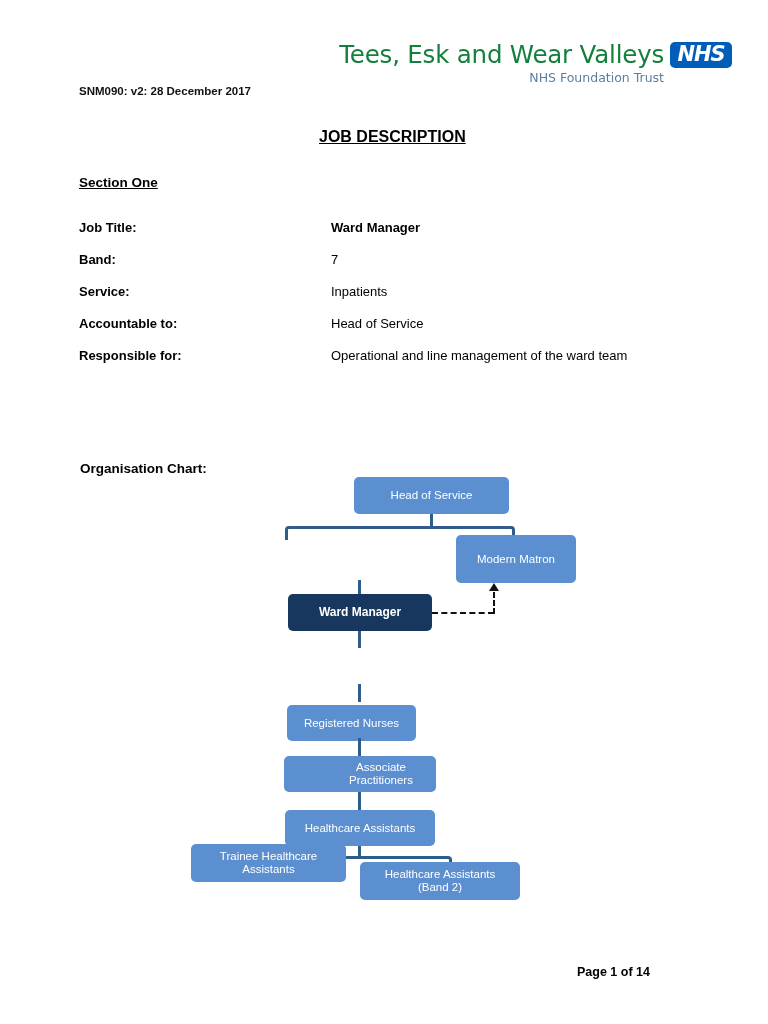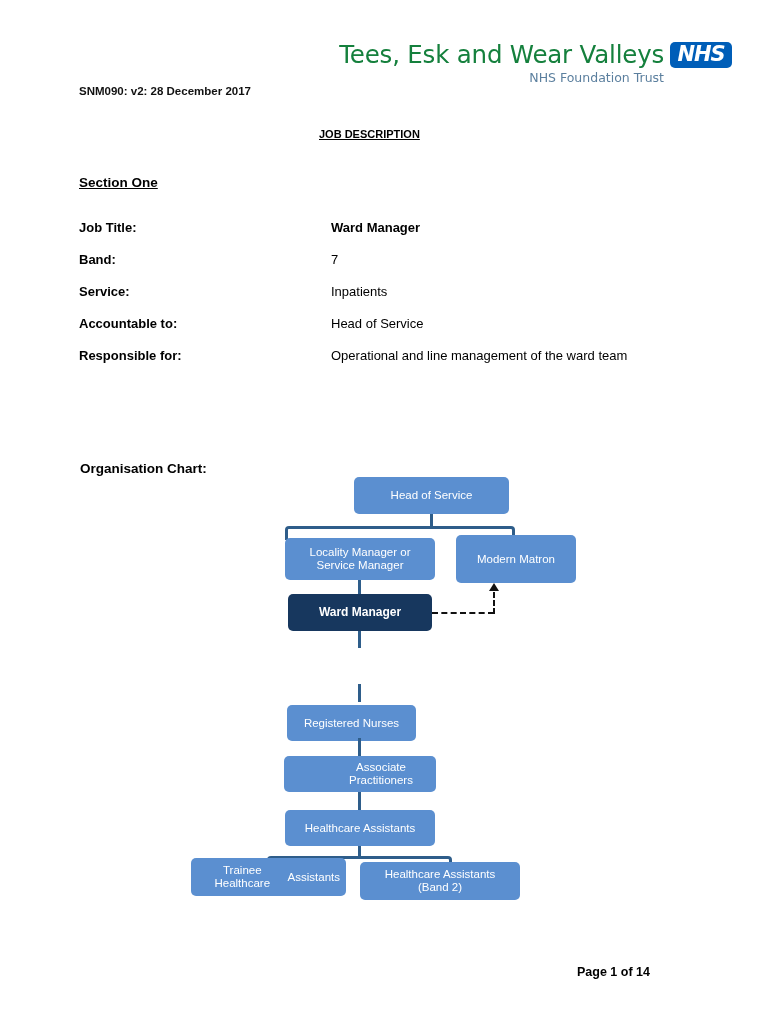--- a/index.html
+++ b/index.html
@@ -83,21 +83,21 @@
     font-weight: 700;
     color: #111;
     white-space: nowrap;
   }
 
   
   .doc-title {
     position: absolute;
     top: 128px;
     left: 319px;
-    font-size: 11px;
+    font-size: 16px;
     font-weight: 700;
     text-decoration: underline;
     white-space: nowrap;
     text-align: right;
   }
   .section-title {
     position: absolute;
     top: 175px;
     left: 79px;
     font-size: 13.5px;
@@ -265,24 +265,20 @@
   <div class="org-chart-label">Organisation Chart:</div>
 
   <div class="org-chart">
 
     <div class="node" style="left:174px; top:7px; width:155px; height:37px;">Head of Service</div>
 
     <div class="connector v-line" style="left:250px; top:44px; width:3px; height:14px;"></div>
 
     <div class="bracket" style="left:105px; top:56px; width:230px; height:14px;"></div>
 
-    <div class="node" style="left:105px; top:68px; width:150px; height:42px; flex-direction:column;">
-      <span>Locality Manager or</span>
-      <span>Service Manager</span>
-    </div>
 
     <div class="node" style="left:276px; top:65px; width:120px; height:48px;">Modern Matron</div>
 
     <div class="connector v-line" style="left:178px; top:110px; width:3px; height:15px;"></div>
 
     <div class="node dark" style="left:108px; top:124px; width:144px; height:37px;">Ward Manager</div>
 
     <div class="dashed-h" style="left:252px; top:142px; width:62px;"></div>
     <div class="dashed-v" style="left:313px; top:122px; height:22px;"></div>
     <div class="arrow-up" style="left:309px; top:113px;"></div>
@@ -298,21 +294,21 @@
 
     <div class="node" style="left:104px; top:286px; width:152px; height:36px;padding-left:48px;">Associate Practitioners</div>
 
     <div class="connector v-line" style="left:178px; top:322px; width:3px; height:18px;"></div>
 
     <div class="node" style="left:105px; top:340px; width:150px; height:36px;">Healthcare Assistants</div>
 
     <div class="connector v-line" style="left:178px; top:376px; width:3px; height:12px;"></div>
     <div class="bracket" style="left:87px; top:386px; width:185px; height:14px;"></div>
 
-    <div class="node" style="left:11px; top:388px; width:155px; height:38px; flex-direction:row;">
+    <div class="node" style="left:11px; top:374px; width:155px; height:38px; flex-direction:column;">
       <span>Trainee Healthcare</span>
       <span>Assistants</span>
     </div>
 
     <div class="node" style="left:180px; top:392px; width:160px; height:38px; flex-direction:column;">
       <span>Healthcare Assistants</span>
       <span>(Band 2)</span>
     </div>
 
   </div>

